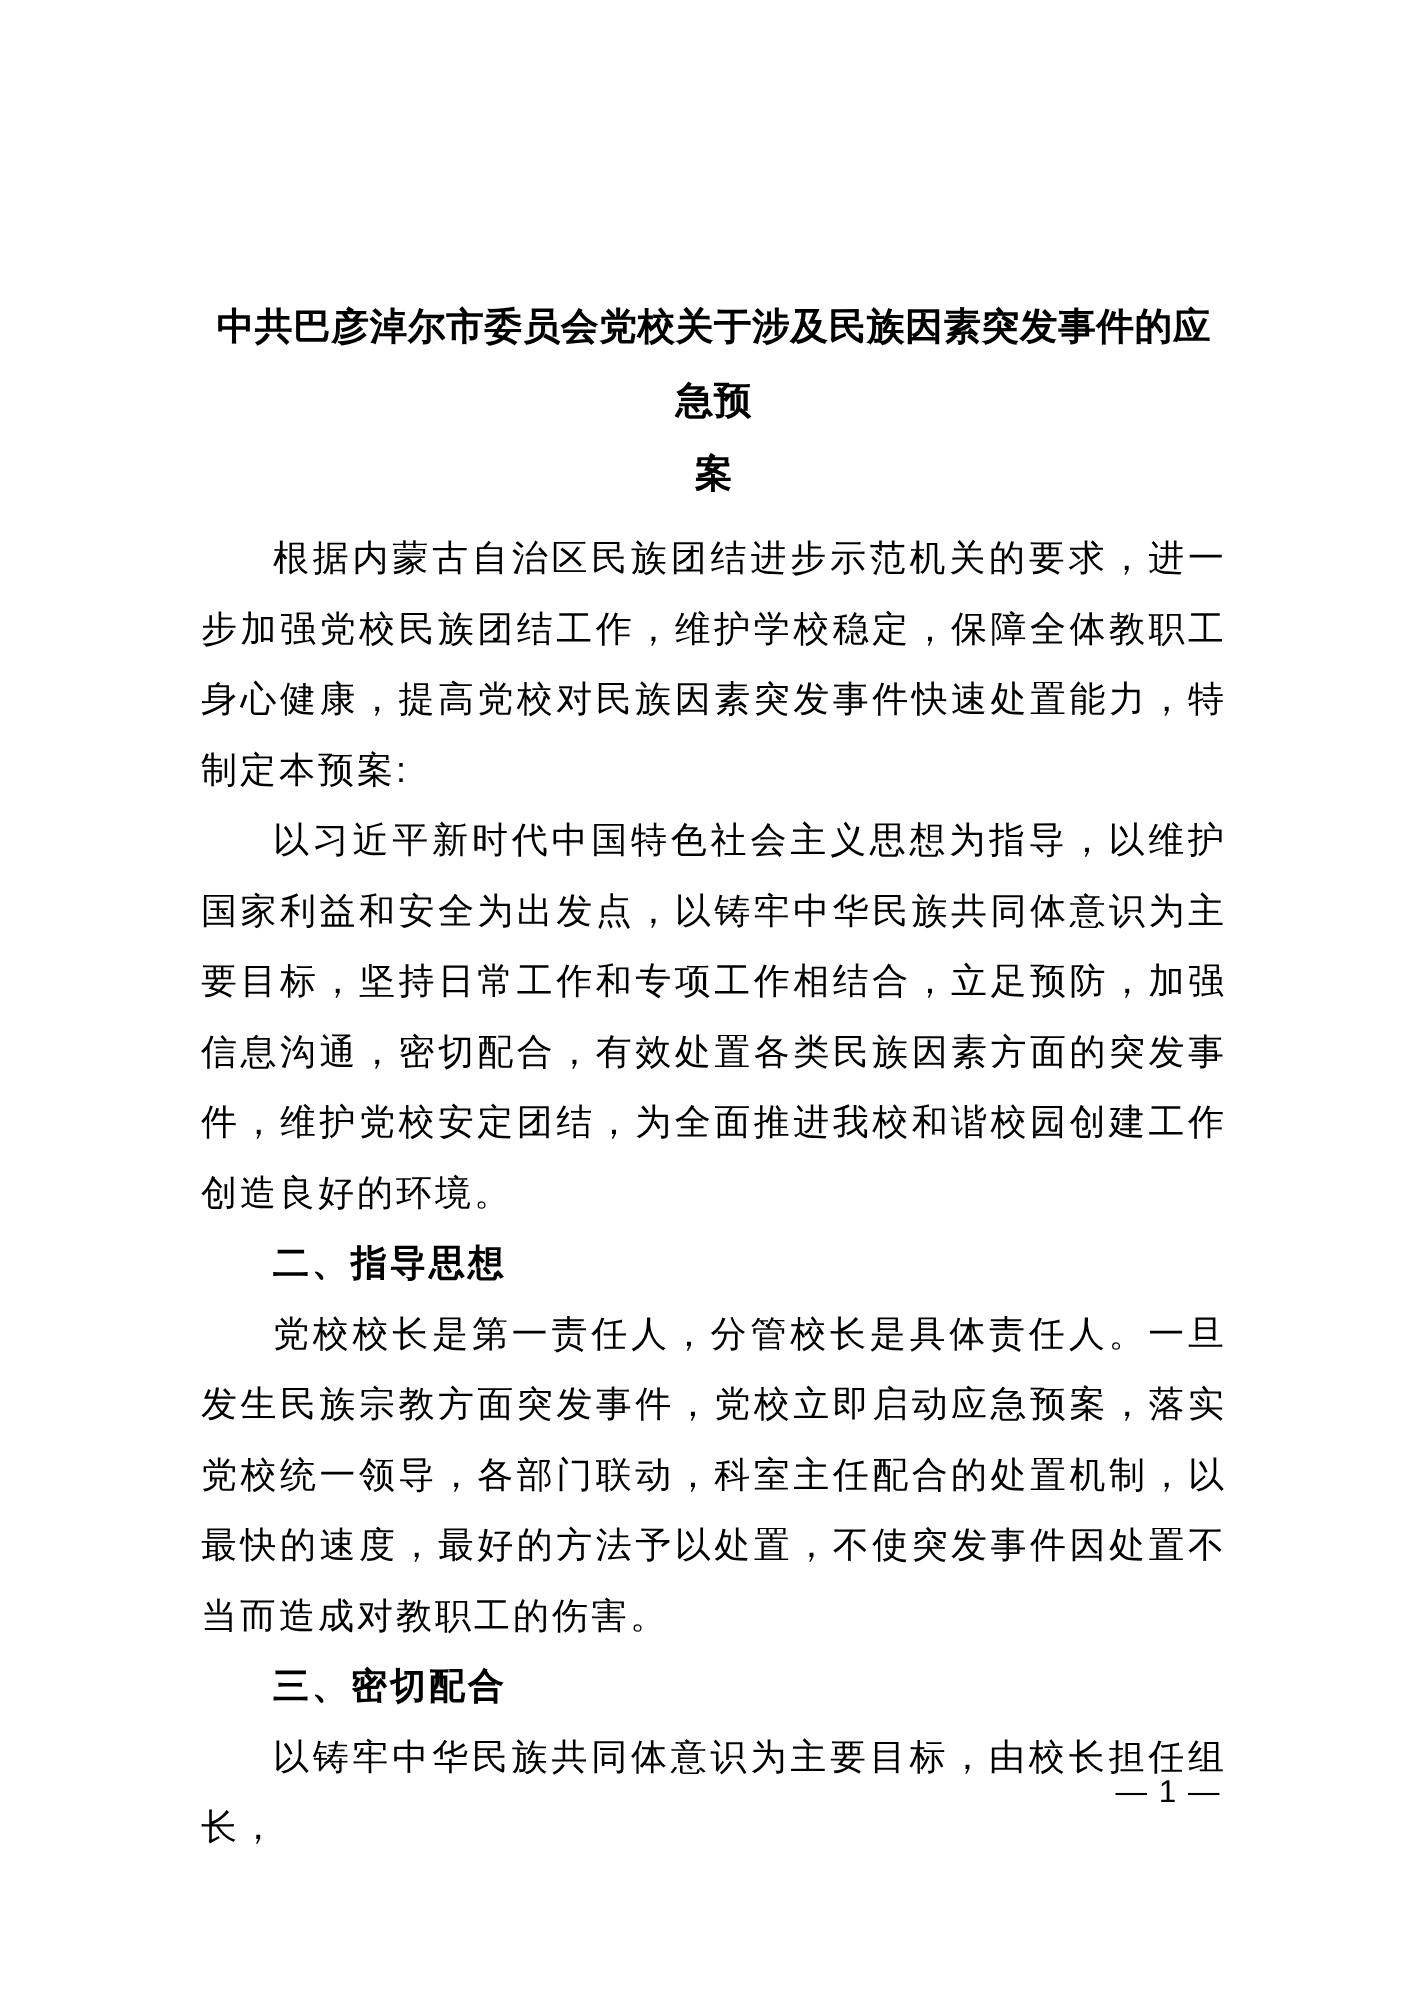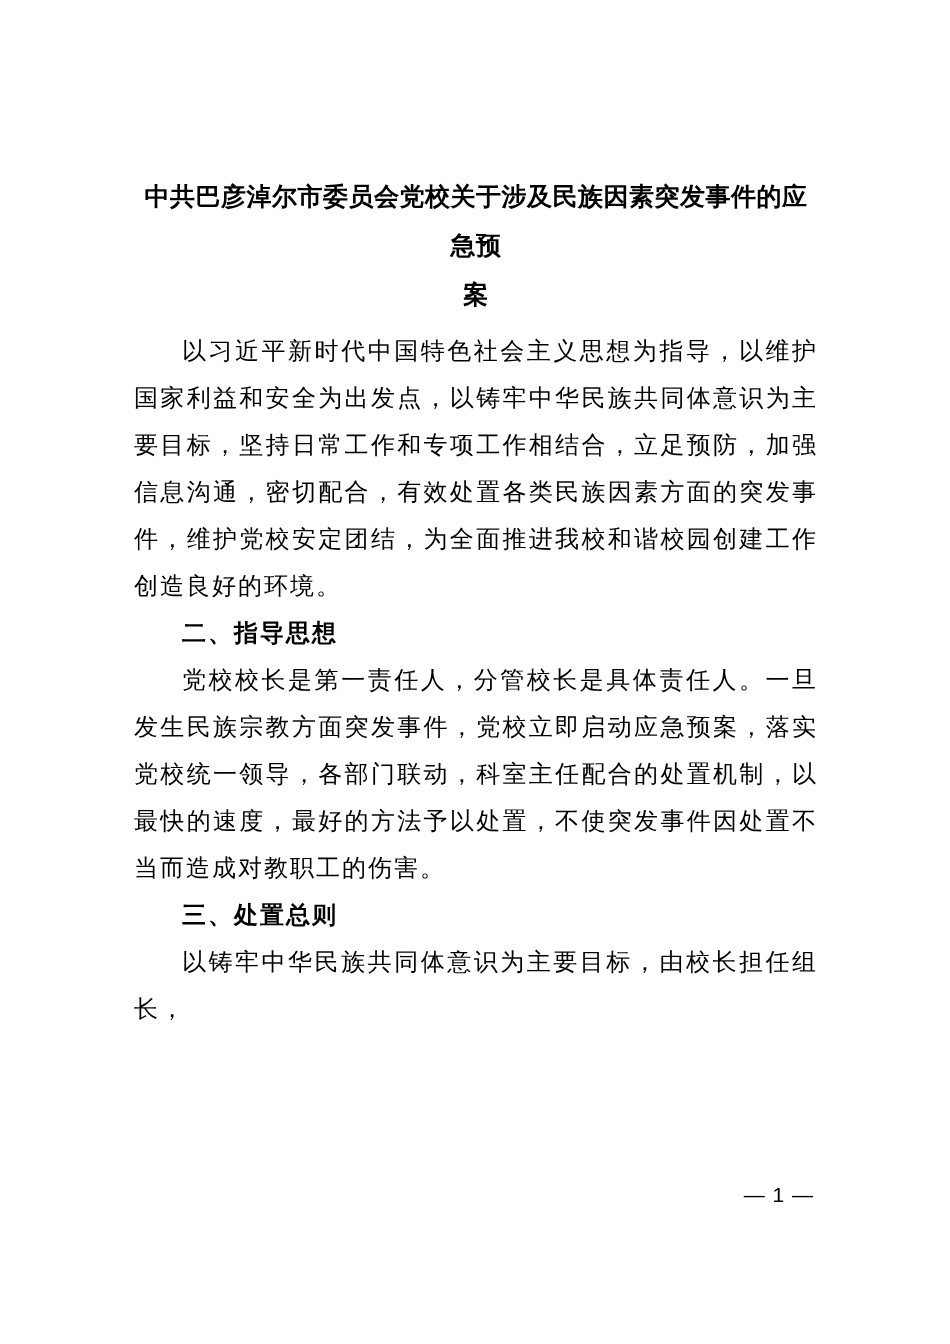--- a/index.html
+++ b/index.html
@@ -12,21 +12,21 @@
     width: 950px;
     height: 1344px;
     background: #ffffff;
     font-family: "Liberation Sans", "DejaVu Sans", sans-serif;
     color: #000000;
     overflow: hidden;
   }
   .content {
     position: absolute;
     left: 134px;
-    top: 172px;
+    top: 194px;
     width: 684px;
   }
   .doc-title {
     font-weight: bold;
     font-size: 25px;
     line-height: 49px;
     text-align: center;
     letter-spacing: 0.5px;
     margin-bottom: 8px;
   }
@@ -59,28 +59,29 @@
 <body>
 
 <div class="page">
   <div class="content">
 
     <div class="doc-title">
       <span class="title-line">中共巴彦淖尔市委员会党校关于涉及民族因素突发事件的应急预</span>
       <span class="title-line">案</span>
     </div>
 
+    <p class="para">根据内蒙古自治区民族团结进步示范机关的要求，进一步加强党校民族团结工作，维护学校稳定，保障全体教职工身心健康，提高党校对民族因素突发事件快速处置能力，特制定本预案:</p>
 
 
     <p class="para">以习近平新时代中国特色社会主义思想为指导，以维护国家利益和安全为出发点，以铸牢中华民族共同体意识为主要目标，坚持日常工作和专项工作相结合，立足预防，加强信息沟通，密切配合，有效处置各类民族因素方面的突发事件，维护党校安定团结，为全面推进我校和谐校园创建工作创造良好的环境。</p>
 
     <p class="para heading">二、指导思想</p>
 
     <p class="para">党校校长是第一责任人，分管校长是具体责任人。一旦发生民族宗教方面突发事件，党校立即启动应急预案，落实党校统一领导，各部门联动，科室主任配合的处置机制，以最快的速度，最好的方法予以处置，不使突发事件因处置不当而造成对教职工的伤害。</p>
 
-    <p class="para heading">三、处置总则</p>
+    <p class="para heading">三、密切配合</p>
 
     <p class="para">以铸牢中华民族共同体意识为主要目标，由校长担任组长，</p>
 
   </div>
 
   <div class="page-number">— 1 —</div>
 </div>
 
 </body></html>

